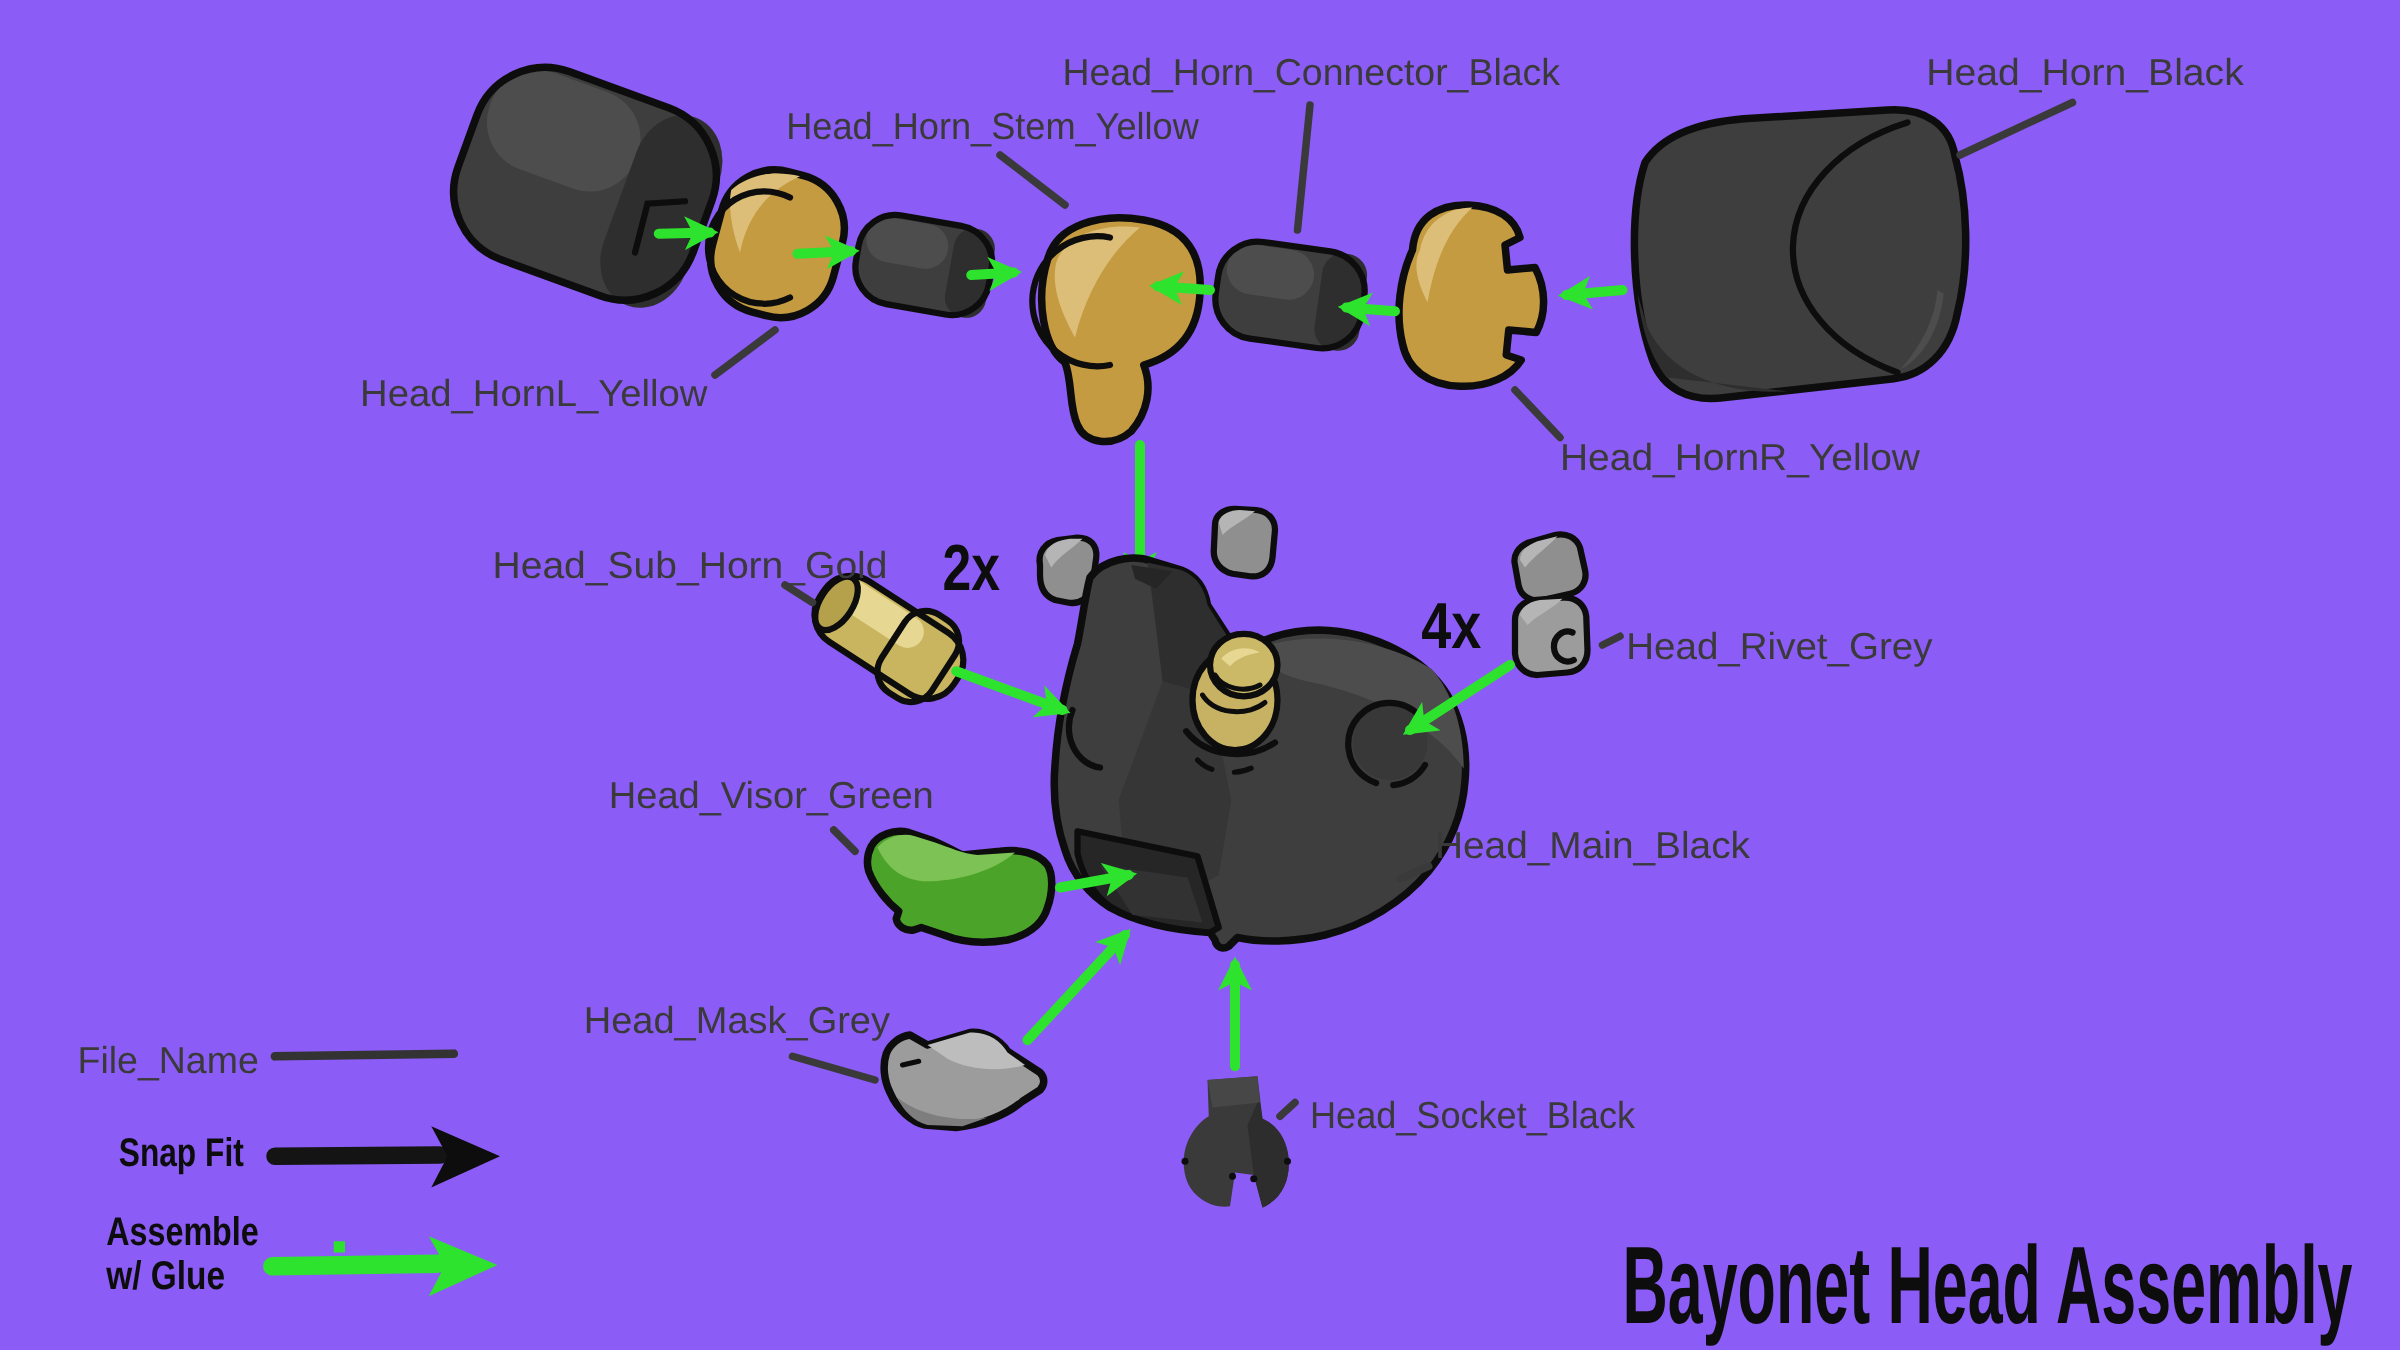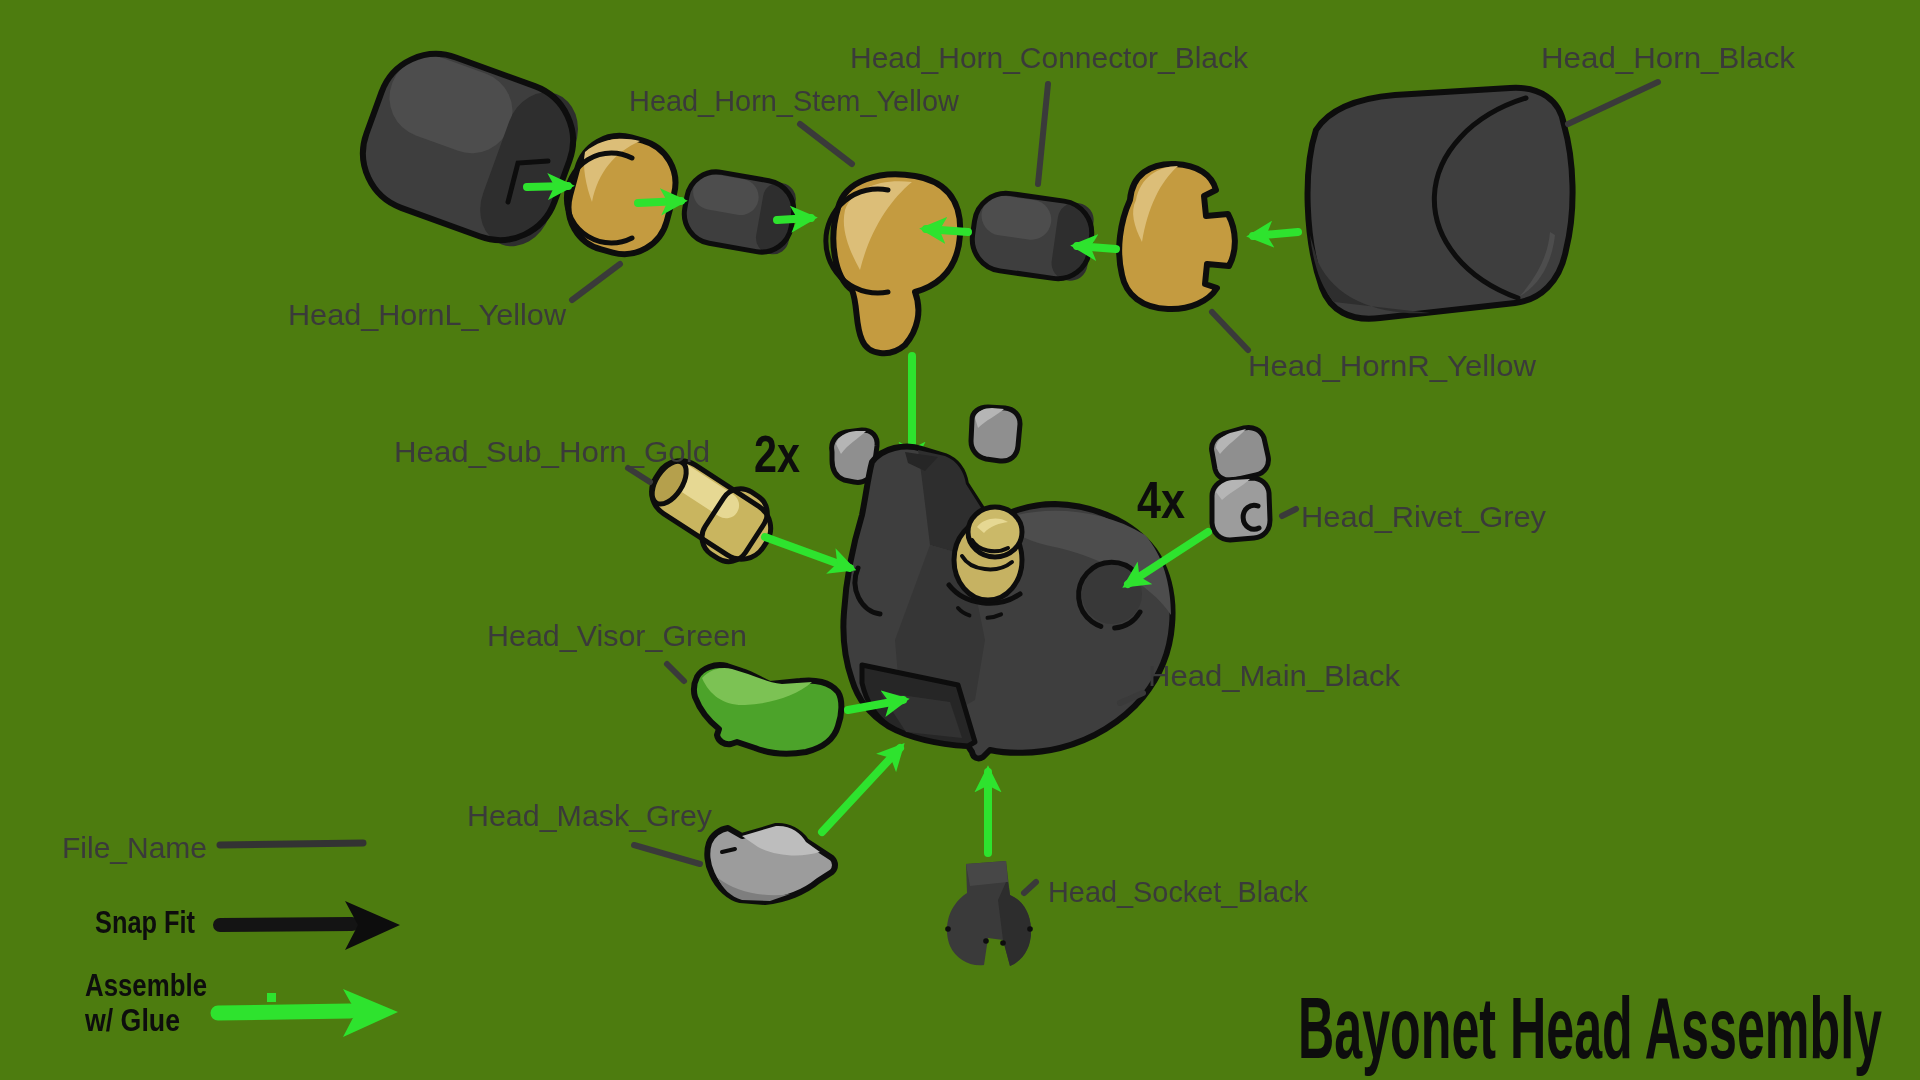--- a/index.html
+++ b/index.html
@@ -1,16 +1,16 @@
 <!DOCTYPE html>
 <html style="--ink: #0d0d0d; --label: #3a3a3a; --green: #2ee32e; --dark-body: #3e3e3e; --dark-shadow: #2e2e2e; --dark-deep: #262626; --dark-light: #4d4d4d; --gold: #c49b40; --gold-light: #dcbe78; --subgold: #c9b55f; --subgold-light: #e6d893; --basegold: #c6b262; --grey: #8f8f8f; --grey-light: #b5b5b5; --mask-grey: #9c9c9c; --mask-light: #bdbdbd; --mask-dark: #7e7e7e; --visor: #4ca32a; --visor-light: #7cc254; --socket: #3a3a3a; --socket-dark: #2d2d2d; --socket-light: #474747;"><head>
 <meta charset="utf-8">
 <style>
   html,body{margin:0;padding:0;background:#ffffff;}
-  .stage{position:relative;width:1920px;height:1080px;background:#4d7c0f;overflow:hidden;
+  .stage{position:relative;width:1920px;height:1080px;background:#8b5cf6;overflow:hidden;
          font-family:"Liberation Sans","DejaVu Sans",sans-serif;}
   svg{position:absolute;left:0;top:0;}
   
   .f-dark   {fill:var(--dark-body);}
   .f-darker {fill:var(--dark-shadow);}
   .f-darkest{fill:var(--dark-deep);}
   .f-dlight {fill:var(--dark-light);}
   .f-gold   {fill:var(--gold);}
   .f-goldlt {fill:var(--gold-light);}
   .f-sub    {fill:var(--subgold);}

